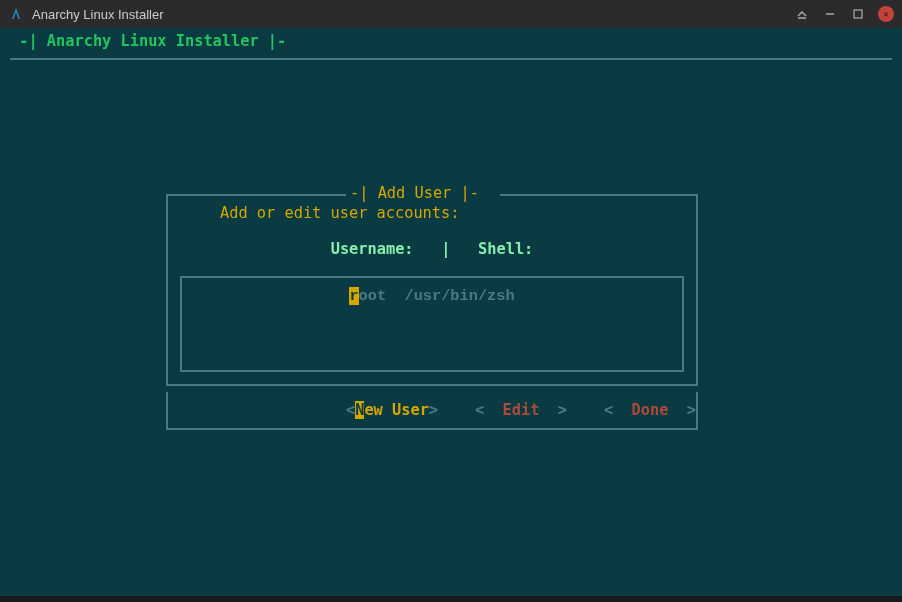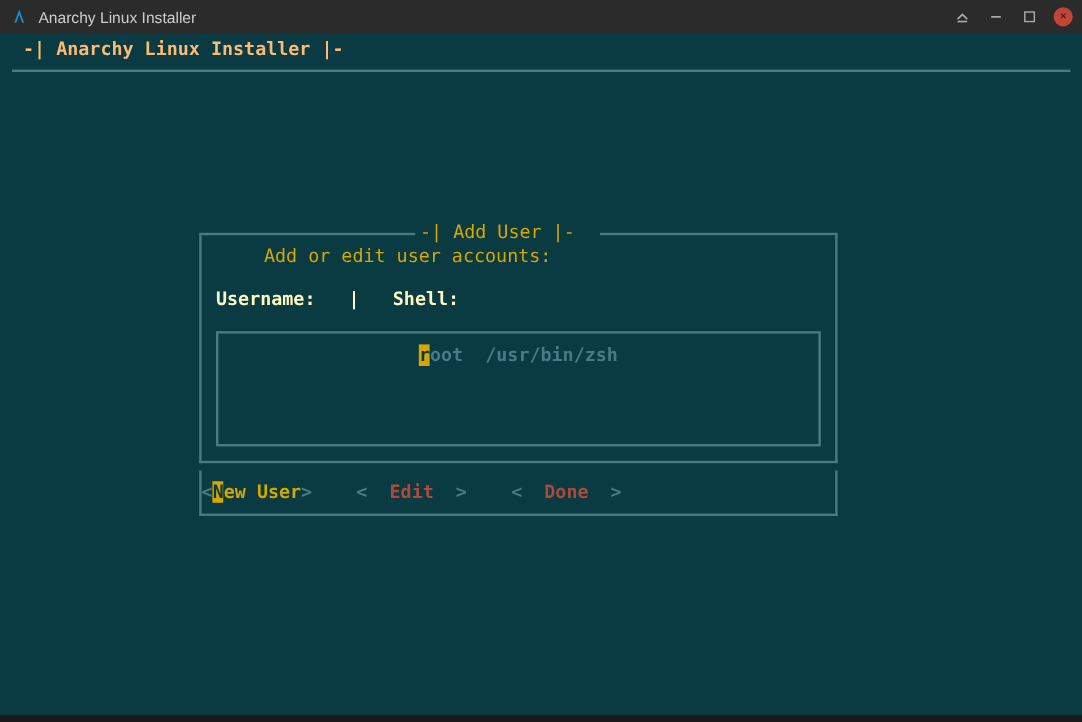--- a/index.html
+++ b/index.html
@@ -67,21 +67,21 @@
       font-weight: bold;
     }
     .terminal {
       width: 100%;
       height: calc(100% - 28px);
       background: #0a3a42;
       padding: 4px 10px;
       position: relative;
     }
     .header-line {
-      color: #fdba74;
+      color: #22c55e;
       font-weight: bold;
       white-space: pre;
     }
     .header-hr {
       width: 882px;
       height: 2px;
       background: #4a7a85;
       margin-top: 8px;
     }
     .dialog-container {
@@ -128,51 +128,52 @@
       margin-top: -8px;
       padding-top: 0px;
     }
     .dialog-prompt {
       color: #d6a700;
       padding-left: 4px;
       padding-top: 8px;
       margin-left: 36px;
     }
     .dialog-columns {
-      color: #fef9c3;
-      text-align: left;
+      color: #86efac;
+      text-align: center;
       margin-top: 18px;
       white-space: pre;
       font-weight: bold;
     }
     .user-list {
       border: 2px solid #4a7a85;
       margin-top: 18px;
       height: 96px;
       padding: 9px 0;
+      font-family: Liberation Mono, monospace;
     }
     .user-row {
       text-align: center;
       white-space: pre;
       color: #4a7a85;
       font-weight: bold;
     }
     .hl-char {
       background: #d6a700;
       color: #0a3a42;
     }
     .button-bar {
       border-left: 2px solid #4a7a85;
       border-right: 2px solid #4a7a85;
       border-bottom: 2px solid #4a7a85;
       margin-left: 8px;
       margin-right: 8px;
       margin-top: 6px;
       padding: 9px 0;
-      text-align: left;
+      text-align: right;
       white-space: pre;
     }
     .btn-bracket {
       color: #4a7a85;
       font-weight: bold;
     }
     .btn-label-active {
       color: #d6a700;
       font-weight: bold;
     }

